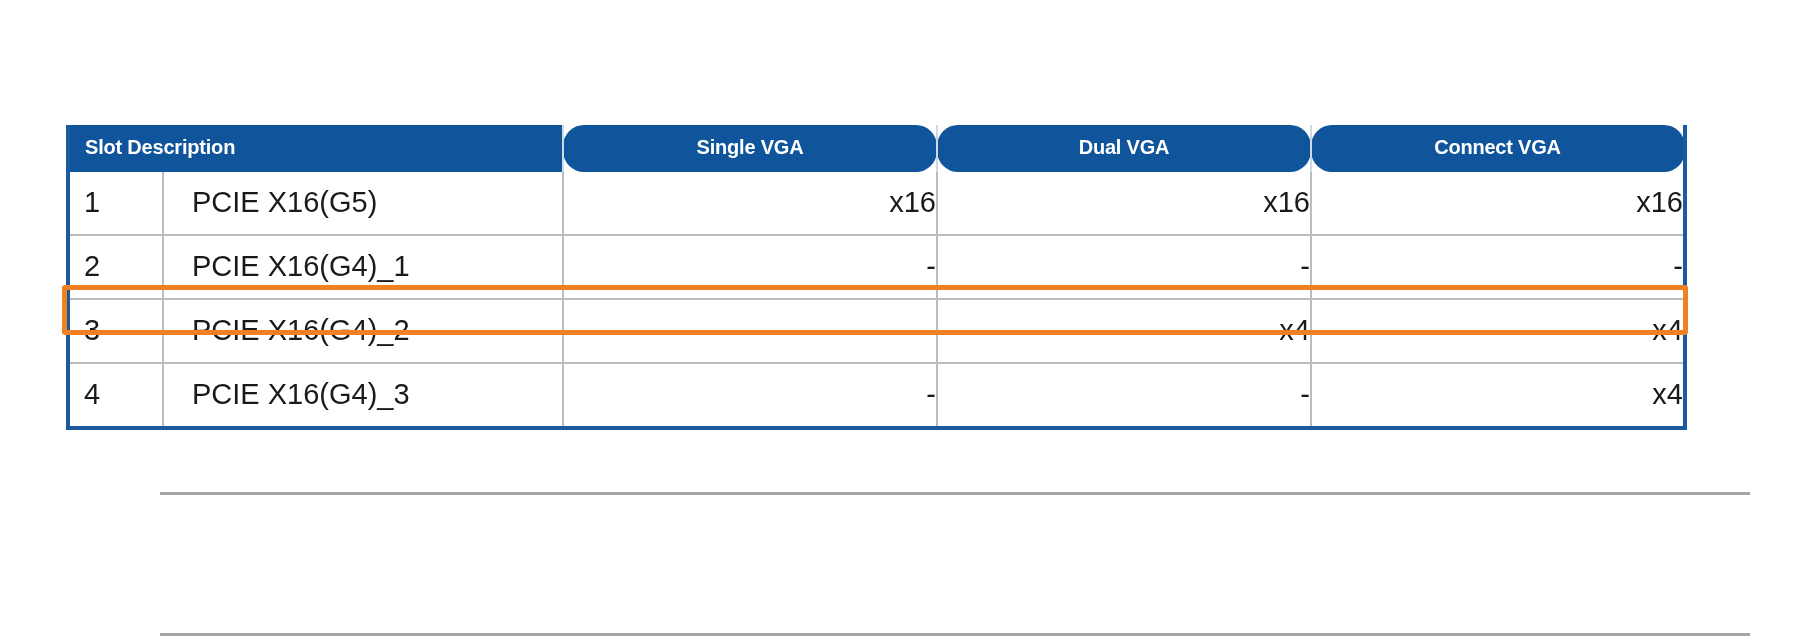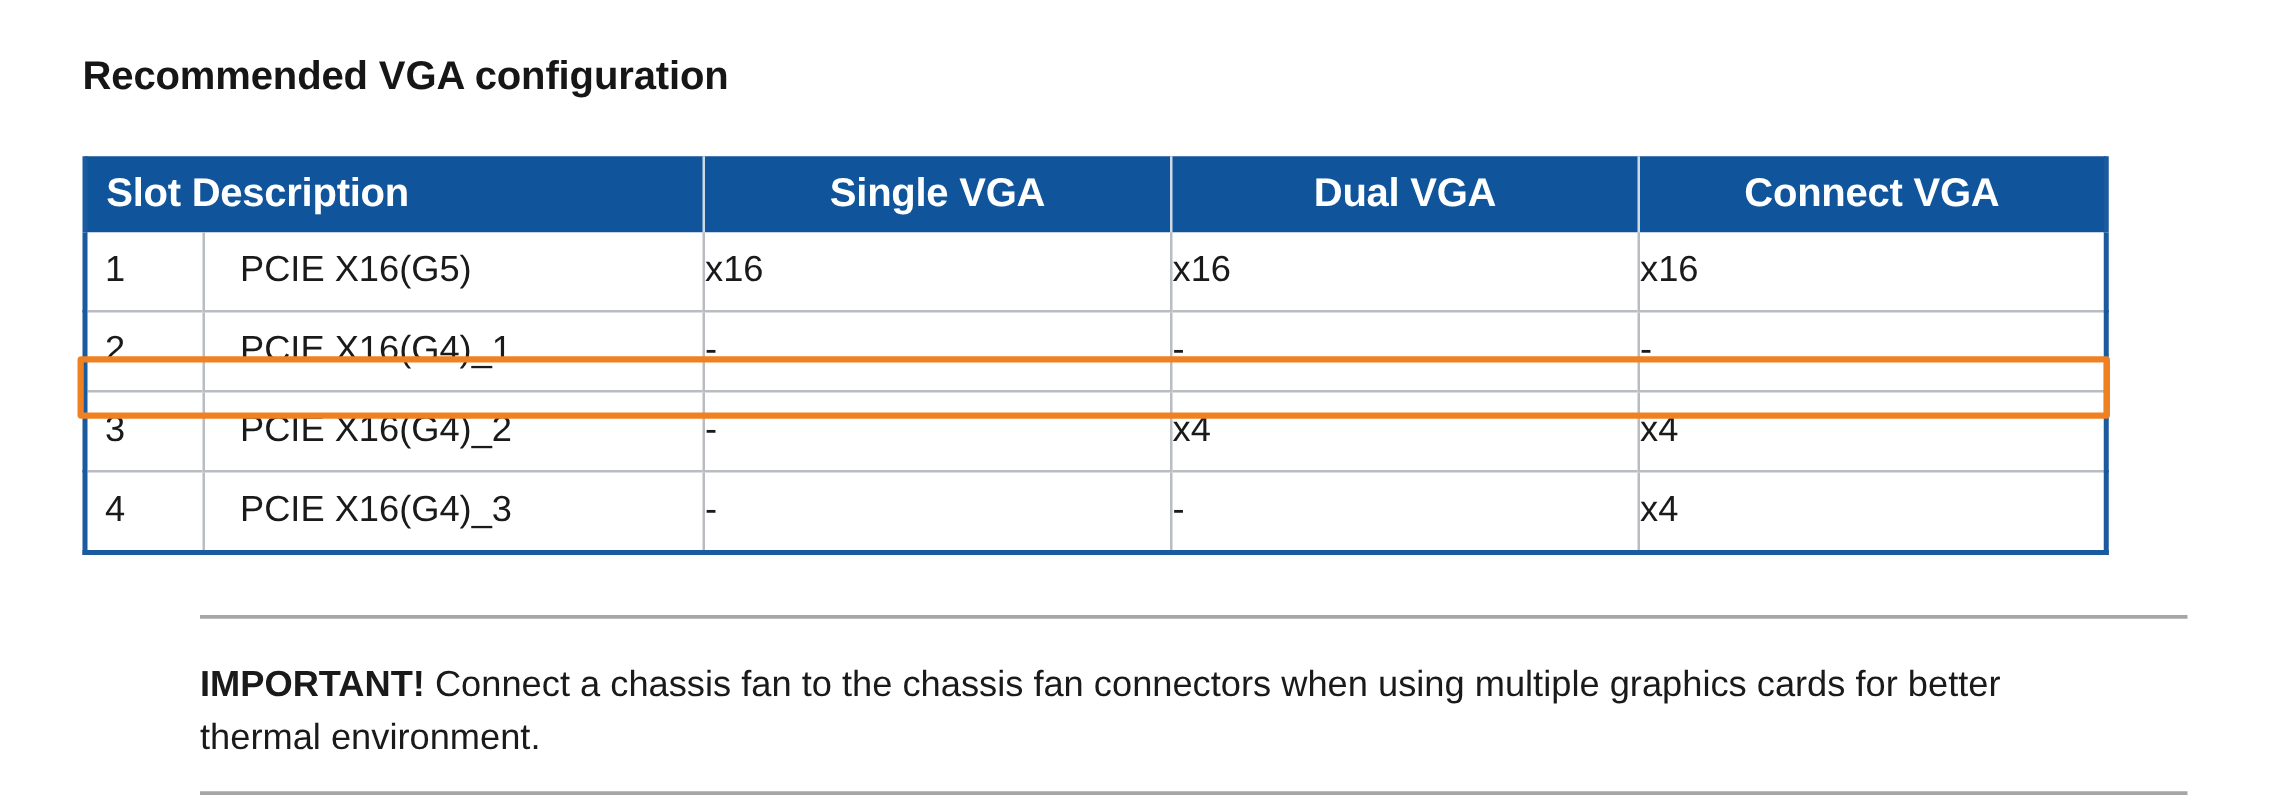--- a/index.html
+++ b/index.html
@@ -52,42 +52,43 @@
   }
   table.vga-table col.c-slot  { width: 95px; }
   table.vga-table col.c-desc  { width: 400px; }
   table.vga-table col.c-val   { width: 374px; }
 
   thead tr.header-row {
     background: #10559b;
   }
   thead th {
     color: #ffffff;
-    font-size: 32px;
+    font-size: 20px;
     font-weight: bold;
     padding: 11px 0 13px 0;
     text-align: center;
     vertical-align: middle;
     letter-spacing: -0.2px;
     border: none;
   }
   thead th.th-slotdesc {
     text-align: left;
     padding-left: 15px;
   }
   thead th.divided {
     border-left: 2px solid #cfd9e4;
+    border-radius: 21px;
   }
 
   tbody td {
     font-size: 29px;
     color: #1a1a1a;
     padding: 6px 0 8px 0;
     height: 48px;
-    text-align: left;
+    text-align: right;
     vertical-align: middle;
     border-top: 2px solid #b9bcc0;
     border-left: 2px solid #b9bcc0;
     background: #ffffff;
   }
   tbody tr:first-child td {
     border-top: none;
   }
   tbody td.cell-slot {
     text-align: left;
@@ -139,21 +140,20 @@
   }
   .note-text b.note-label {
     font-weight: bold;
   }
 </style>
 </head>
 <body>
 
 <div class="page">
 
-  <div class="page-title">Recommended VGA configuration</div>
 
   <div class="vga-table-wrap">
     <table class="vga-table">
       <colgroup>
         <col class="c-slot">
         <col class="c-desc">
         <col class="c-val">
         <col class="c-val">
         <col class="c-val">
       </colgroup>
@@ -195,18 +195,17 @@
           <td>x4</td>
         </tr>
       </tbody>
     </table>
   </div>
 
   <div class="highlight-box"></div>
 
   <div class="note-block">
     <div class="note-rule"></div>
-    <div class="note-text"><b class="note-label">IMPORTANT!</b><span> Connect a chassis fan to the chassis fan connectors when using multiple graphics cards for better thermal environment.</span></div>
   </div>
 
   <div class="note-rule bottom"></div>
 
 </div>
 
 </body></html>

